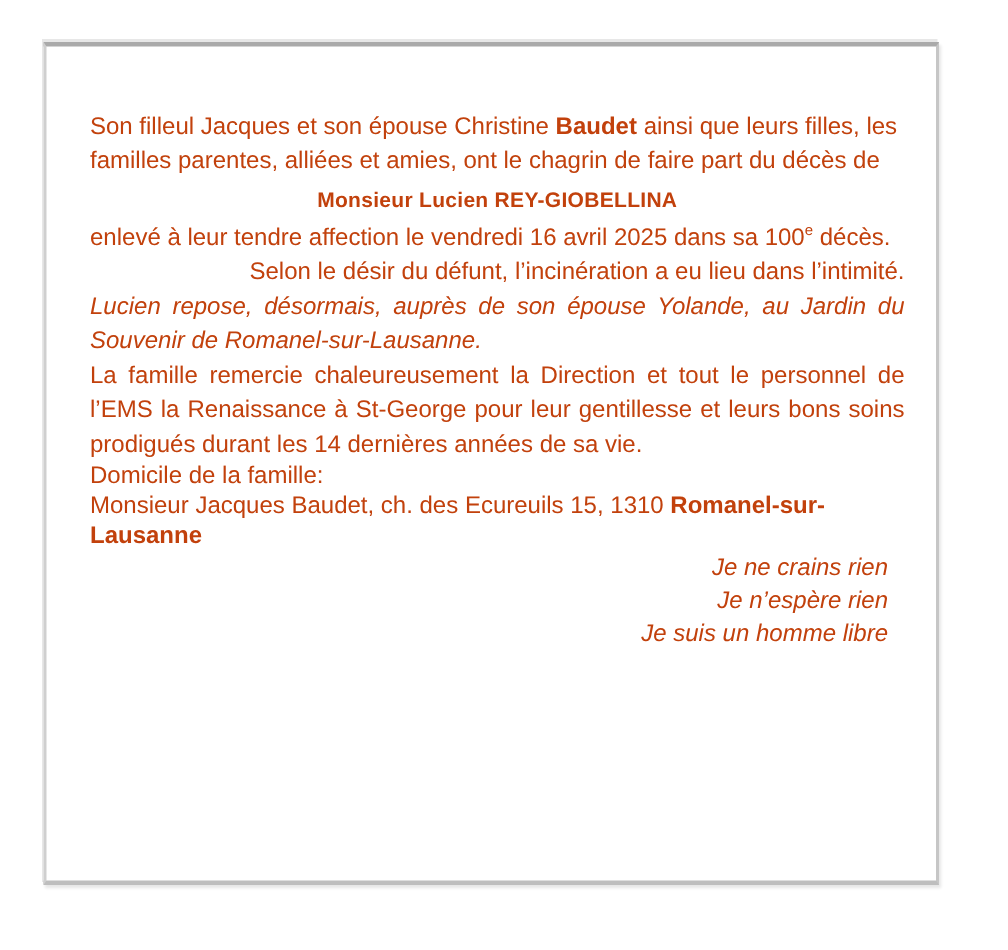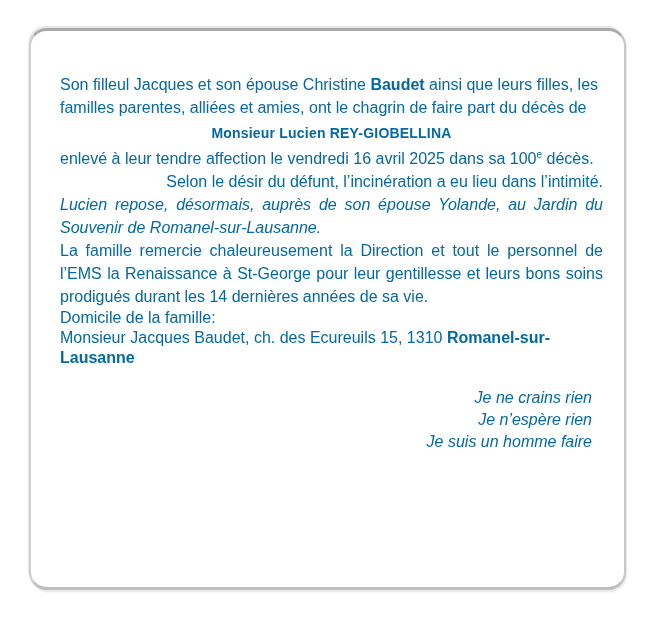--- a/index.html
+++ b/index.html
@@ -24,42 +24,40 @@
     width: 597px;
     height: 562px;
     box-sizing: border-box;
     background: #ffffff;
     border-top: 3px solid #aaaaaa;
     border-left: 2px solid #cfcfcf;
     border-right: 2px solid #c6c6c6;
     border-bottom: 3px solid #bebebe;
     box-shadow: -1px -2px 0 0 #e7e7e7, 1px 2px 2px rgba(0,0,0,0.10);
     padding: 42px 21px 10px 29px;
-    color: #0369a1;
+    color: #c2410c;
     font-size: 16px;
     line-height: 23px;
-    border-radius: 18px;
   }
   .notice-frame p { margin: 0; }
   .intro { margin-top: 0; }
   .deceased-name {
     margin: 27px 0 0 0;
     font-size: 14px;
     line-height: 28px;
     font-weight: bold;
     text-align: center;
     letter-spacing: 0.2px;
   }
   .death-date   { margin-top: 30px; }
   .cremation    { margin-top: 3px; text-align: right; }
   .resting      { margin-top: 8px; text-align: justify; font-style: italic; }
   .thanks       { margin-top: 4px; text-align: justify; }
   .domicile     { margin-top: 4px; line-height: 20px; }
   .epitaph {
-    margin-top: 19px;
     padding-right: 11px;
     text-align: right;
     font-style: italic;
     line-height: 22px;
   }
   sup.age-sup {
     font-size: 10px;
     line-height: 0;
     vertical-align: super;
   }
@@ -81,17 +79,17 @@
 
     <p class="resting">Lucien repose, désormais, auprès de son épouse Yolande, au Jardin du Souvenir de Romanel-sur-Lausanne.</p>
 
     <p class="thanks">La famille remercie chaleureusement la Direction et tout le personnel de l’EMS la Renaissance à St-George pour leur gentillesse et leurs bons soins prodigués durant les 14 dernières années de sa vie.</p>
 
     <p class="domicile"><span>Domicile de la famille:</span><br><span>Monsieur Jacques Baudet, ch. des Ecureuils 15, 1310 </span><strong>Romanel-sur-Lausanne</strong></p>
 
     <div class="epitaph">
       <div>Je ne crains rien</div>
       <div>Je n’espère rien</div>
-      <div>Je suis un homme faire</div>
+      <div>Je suis un homme libre</div>
     </div>
 
   </div>
 </div>
 
 </body></html>

